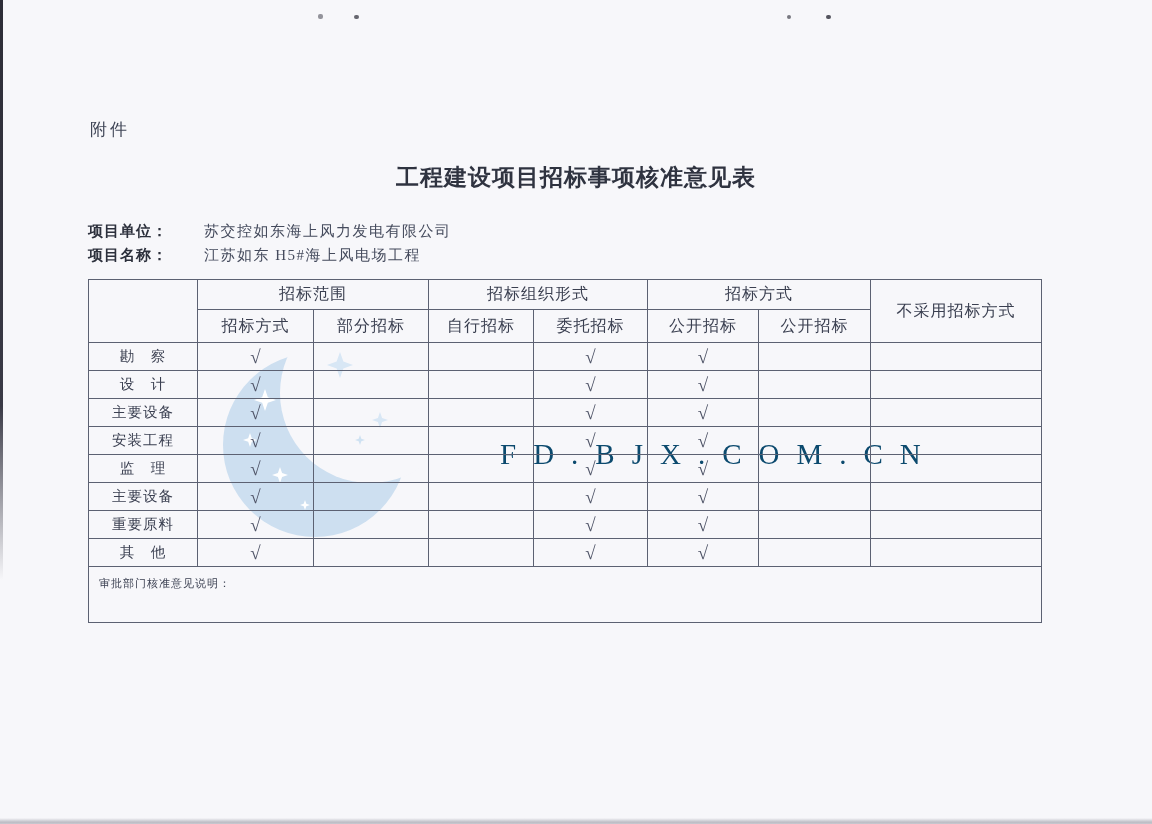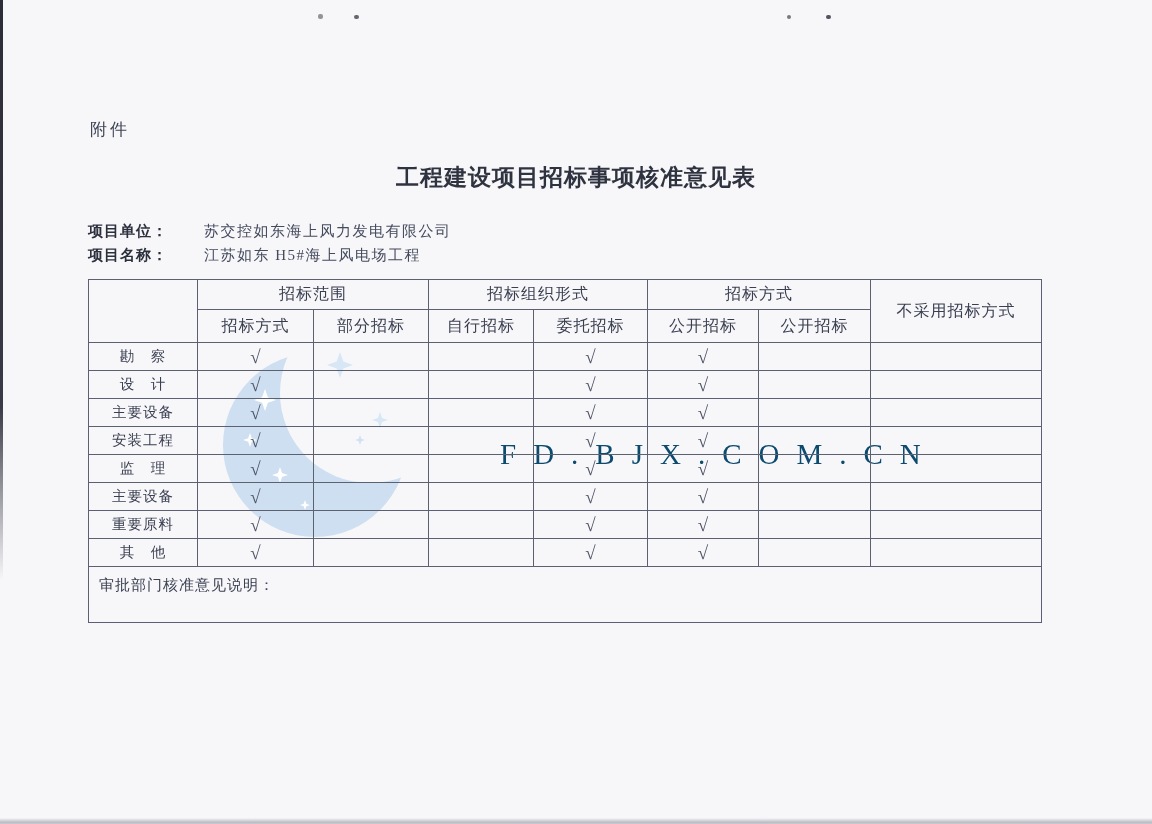--- a/index.html
+++ b/index.html
@@ -45,21 +45,21 @@
     border-collapse:collapse;table-layout:fixed;background:transparent;}
   th,td{border:1px solid #5c6172;padding:0;font-weight:normal;
     text-align:center;vertical-align:middle;color:#3a3f50;}
   thead tr.gr{height:30px;}
   thead tr.sr{height:33px;}
   thead th{font-size:16px;letter-spacing:1px;}
   tbody tr{height:28px;}
   td.rowlabel{font-size:14.5px;letter-spacing:1px;color:#3c4152;}
   td.cell{font-size:19px;color:#4f5467;}
   tfoot td{height:46px;text-align:left;vertical-align:top;
-    padding:9px 0 0 10px;font-size:15px;letter-spacing:1px;color:#3c4152;}
+    padding:9px 0 0 10px;font-size:11px;letter-spacing:1px;color:#3c4152;}
 </style>
 </head>
 <body>
 
 <div class="page">
 
   <div class="edge-left"></div>
   <div class="edge-bottom"></div>
   <div class="dot d1"></div>
   <div class="dot d2"></div>

